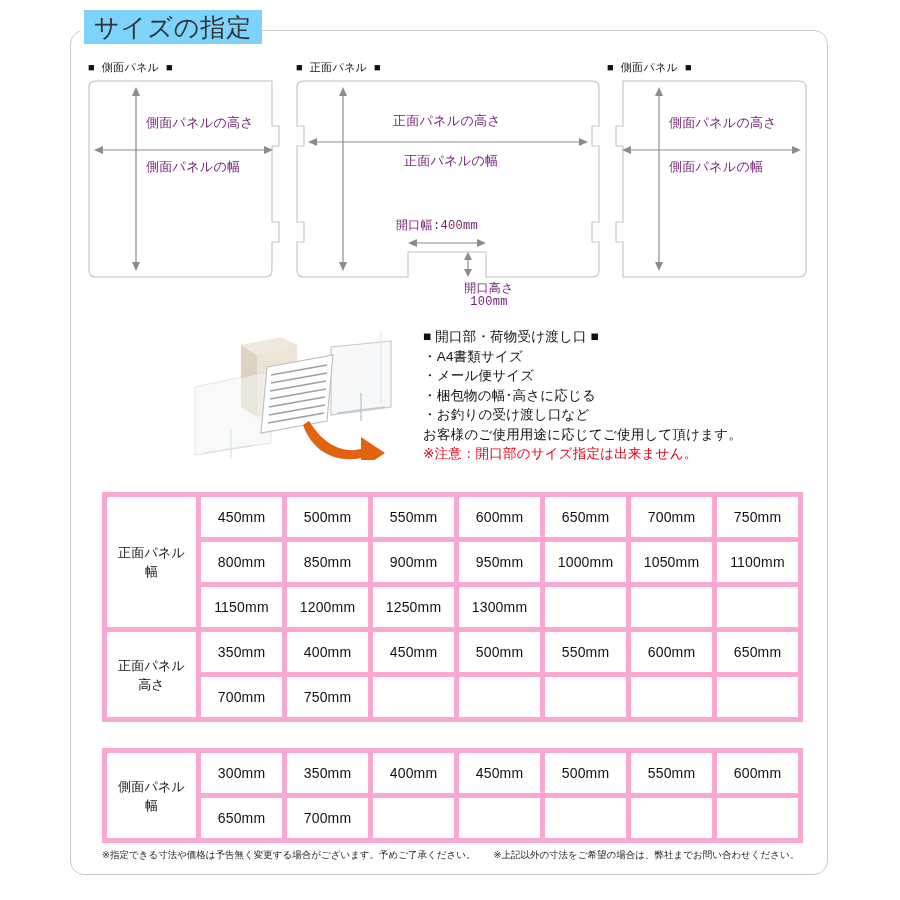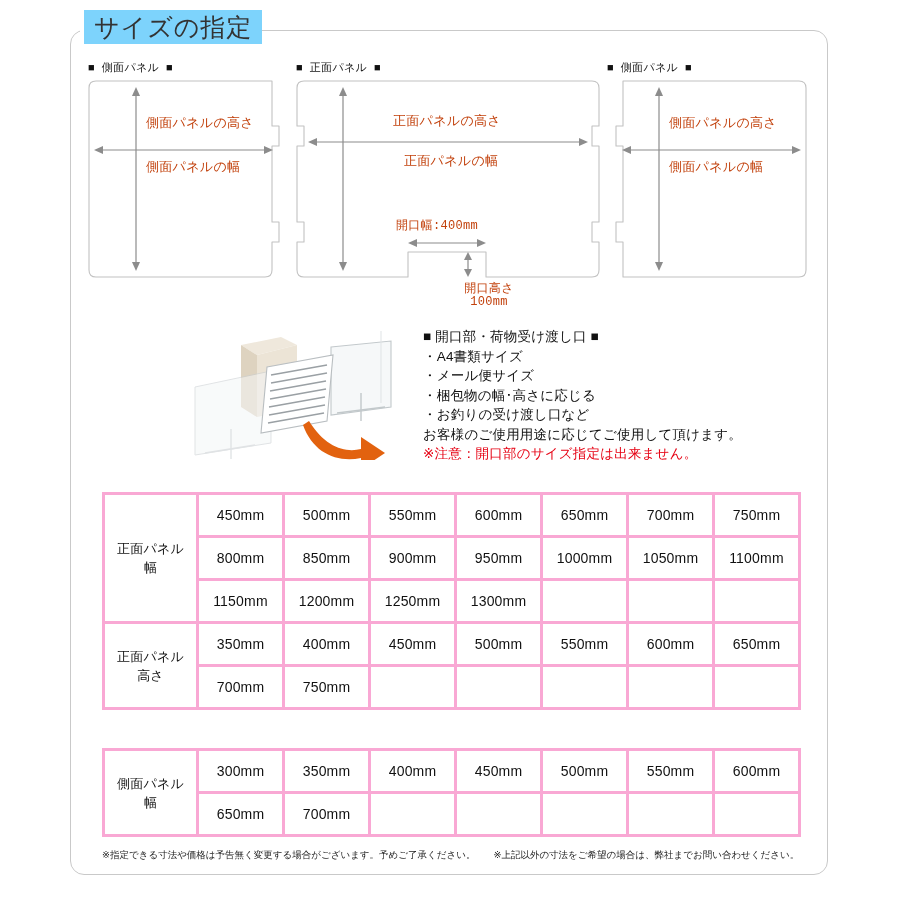--- a/index.html
+++ b/index.html
@@ -57,21 +57,21 @@
     white-space: nowrap;
     margin-bottom: 5px;
     letter-spacing: .3px;
   }
   .panel-art { position: relative; }
   .panel-art svg { display: block; }
 
   .dim-label {
     position: absolute;
     font-size: 13px;
-    color: #c2410c;
+    color: #701a75;
     white-space: nowrap;
     letter-spacing: .3px;
   }
   .dim-label.small { font-size: 12px; }
   .dim-label.center { text-align: center; }
 
   
   #illustration {
     position: absolute;
     left: 185px;
@@ -95,21 +95,21 @@
   #opening-notes .warn { color: #e60012; }
 
   
   .spec-table {
     position: absolute;
     border-collapse: collapse;
     table-layout: fixed;
     background: #ffffff;
   }
   .spec-table td {
-    border: 3px solid #f9a8d4;
+    border: 5px solid #f9a8d4;
     text-align: center;
     vertical-align: middle;
     font-size: 14px;
     color: #111111;
     padding: 0;
     letter-spacing: .2px;
   }
   .spec-table td.rowlabel {
     font-size: 13px;
     line-height: 19px;

